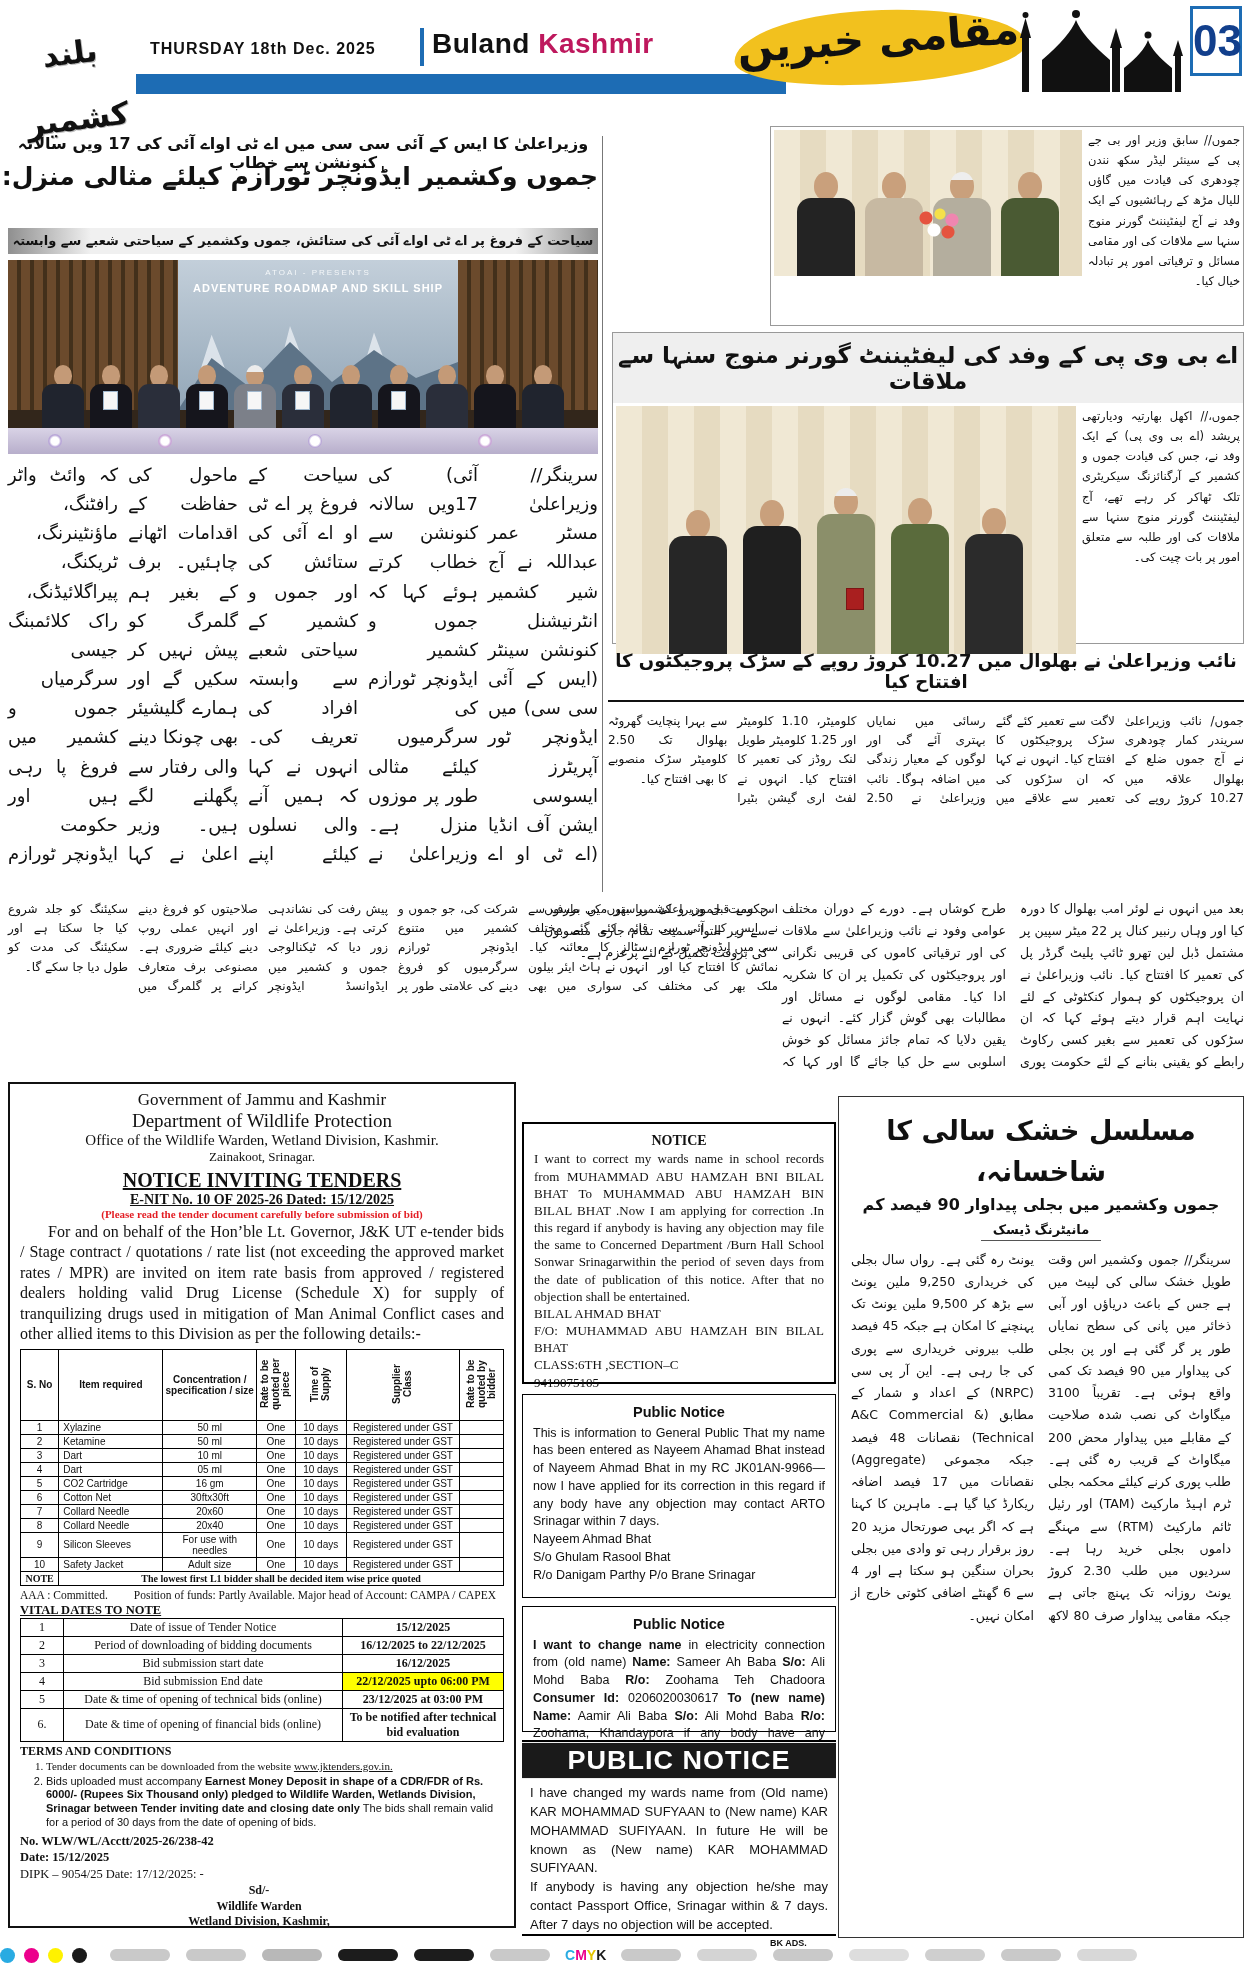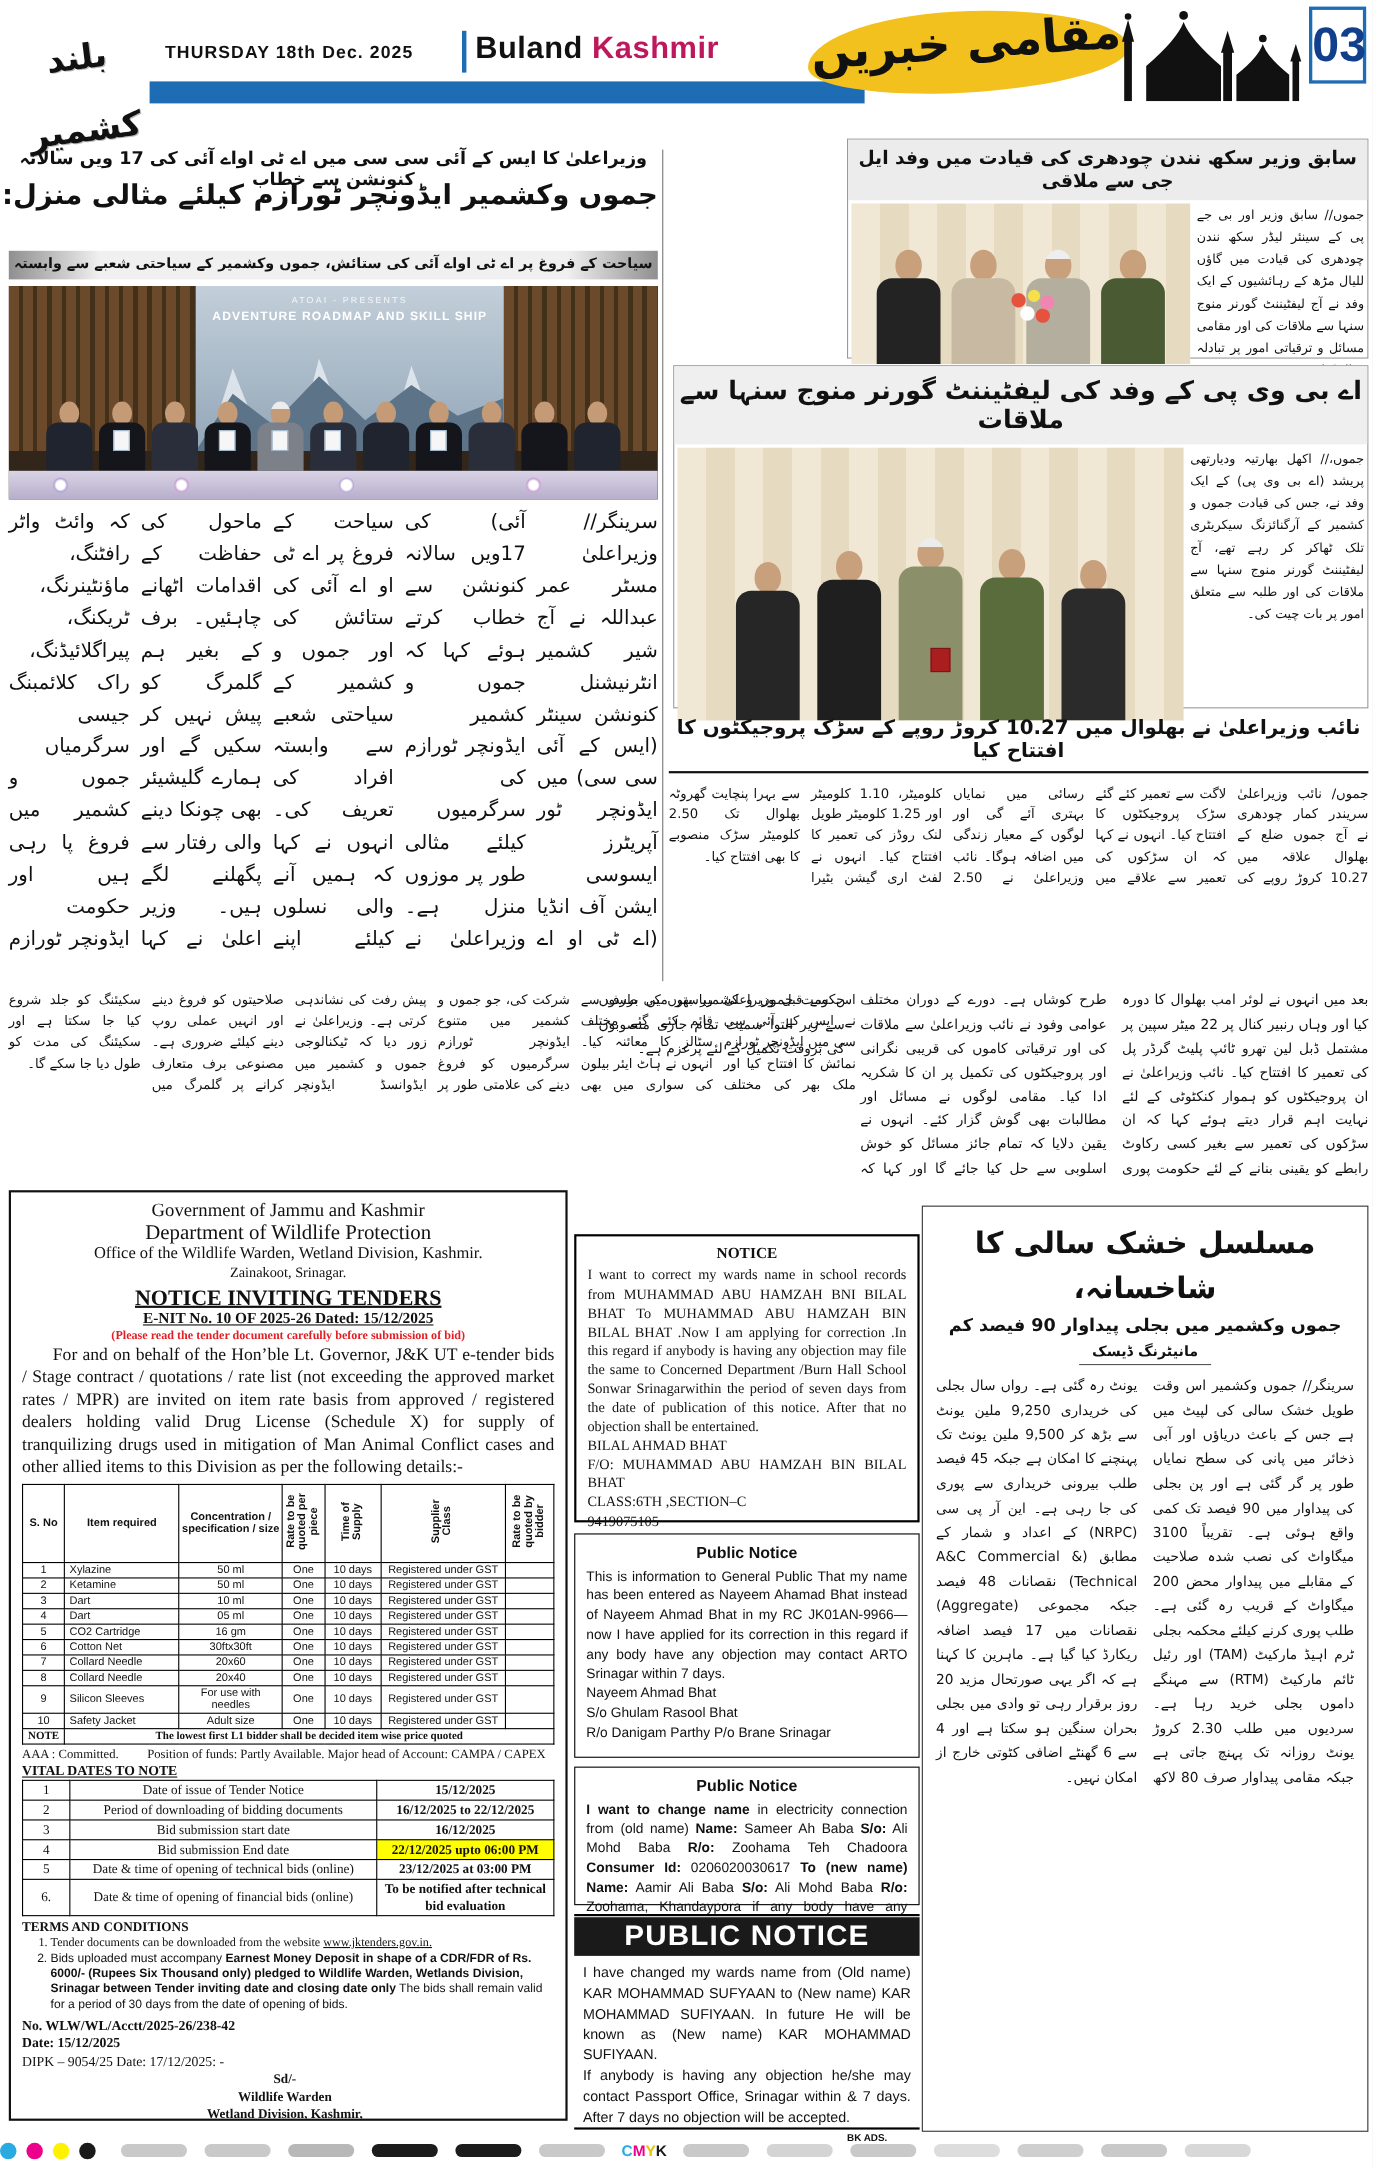--- a/index.html
+++ b/index.html
@@ -243,21 +243,20 @@
       <div class="flower" style="left:300px;background:radial-gradient(#fff 45%,#b9a7d8 65%);"></div>
       <div class="flower" style="left:470px;background:radial-gradient(#fff 40%,#caa7d8 60%);"></div>
     </div>
   </div>
 
   <div class="abs lead-body-a urdu just">سرینگر// وزیراعلیٰ مسٹر عمر عبداللہ نے آج شیر کشمیر انٹرنیشنل کنونشن سینٹر (ایس کے آئی سی سی) میں ایڈونچر ٹور آپریٹرز ایسوسی ایشن آف انڈیا (اے ٹی او اے آئی) کی 17ویں سالانہ کنونشن سے خطاب کرتے ہوئے کہا کہ جموں و کشمیر ایڈونچر ٹورازم کی سرگرمیوں کیلئے مثالی طور پر موزوں منزل ہے۔ وزیراعلیٰ نے سیاحت کے فروغ پر اے ٹی او اے آئی کی ستائش کی اور جموں و کشمیر کے سیاحتی شعبے سے وابستہ افراد کی تعریف کی۔ انہوں نے کہا کہ ہمیں آنے والی نسلوں کیلئے اپنے ماحول کی حفاظت کے اقدامات اٹھانے چاہئیں۔ برف کے بغیر ہم گلمرگ کو پیش نہیں کر سکیں گے اور ہمارے گلیشیئر بھی چونکا دینے والی رفتار سے پگھلنے لگے ہیں۔ وزیر اعلیٰ نے کہا کہ وائٹ واٹر رافٹنگ، ماؤنٹینرنگ، ٹریکنگ، پیراگلائیڈنگ، راک کلائمبنگ جیسی سرگرمیاں جموں و کشمیر میں فروغ پا رہی ہیں اور حکومت ایڈونچر ٹورازم کی صلاحیتوں کو فروغ دینے کیلئے پرعزم ہے۔</div>
   <div class="abs lead-body-b urdu just">اس سے قبل وزیراعلیٰ نے ایس کے آئی سی سی میں ایڈونچر ٹورازم نمائش کا افتتاح کیا اور ملک بھر کی مختلف ریاستوں کی طرف سے قائم کئے گئے مختلف سٹالز کا معائنہ کیا۔ انہوں نے ہاٹ ایئر بیلون کی سواری میں بھی شرکت کی، جو جموں و کشمیر میں متنوع ایڈونچر ٹورازم سرگرمیوں کو فروغ دینے کی علامتی طور پر پیش رفت کی نشاندہی کرتی ہے۔ وزیراعلیٰ نے زور دیا کہ ٹیکنالوجی جموں و کشمیر میں ایڈوانسڈ ایڈونچر صلاحیتوں کو فروغ دینے اور انہیں عملی روپ دینے کیلئے ضروری ہے۔ مصنوعی برف متعارف کرانے پر گلمرگ میں سکیئنگ کو جلد شروع کیا جا سکتا ہے اور سکیئنگ کی مدت کو طول دیا جا سکے گا۔</div>
   <div class="abs vrule"></div>
 
   <div class="abs art-box art1">
-    <div class="art-head-bar urdu">سابق وزیر سکھ نندن چودھری کی قیادت میں وفد ایل جی سے ملاقی</div>
     <div class="art-row">
       <div class="caption urdu" style="width:152px;">جموں// سابق وزیر اور بی جے پی کے سینئر لیڈر سکھ نندن چودھری کی قیادت میں گاؤں للیال مڑھ کے رہائشیوں کے ایک وفد نے آج لیفٹیننٹ گورنر منوج سنہا سے ملاقات کی اور مقامی مسائل و ترقیاتی امور پر تبادلہ خیال کیا۔</div>
       <div class="photo-people" style="flex:1;height:146px;">
         <div class="p-row">
           <div class="pfig">
               <div class="head"></div>
               <div class="torso" style="background:#4a5a33;"></div>
             </div>
           <div class="pfig">
               <div class="head" style="background:linear-gradient(#eee 30%,#c9a07c 30%);"></div>

